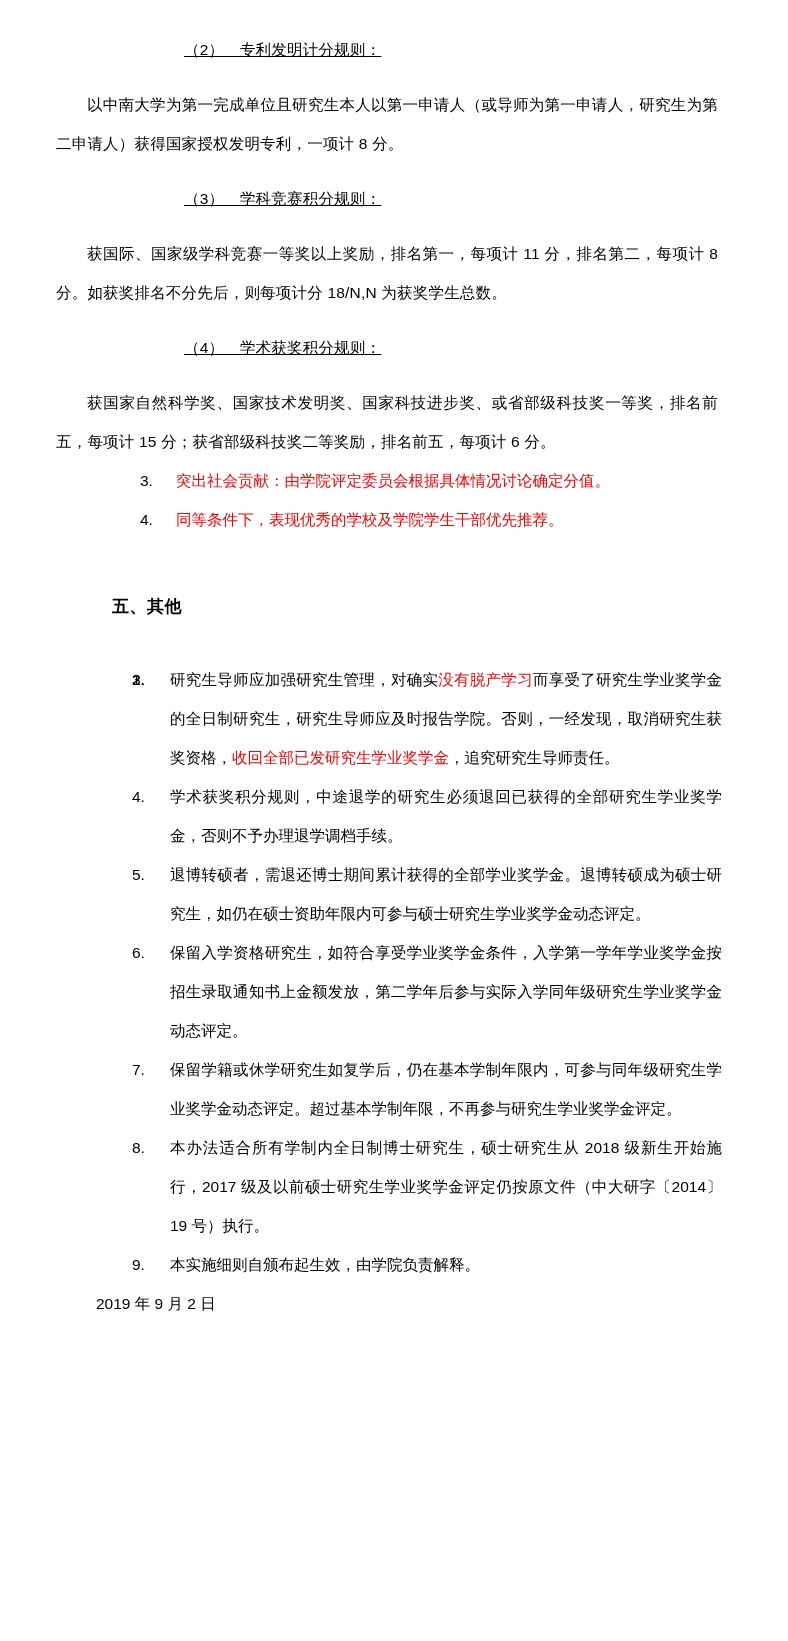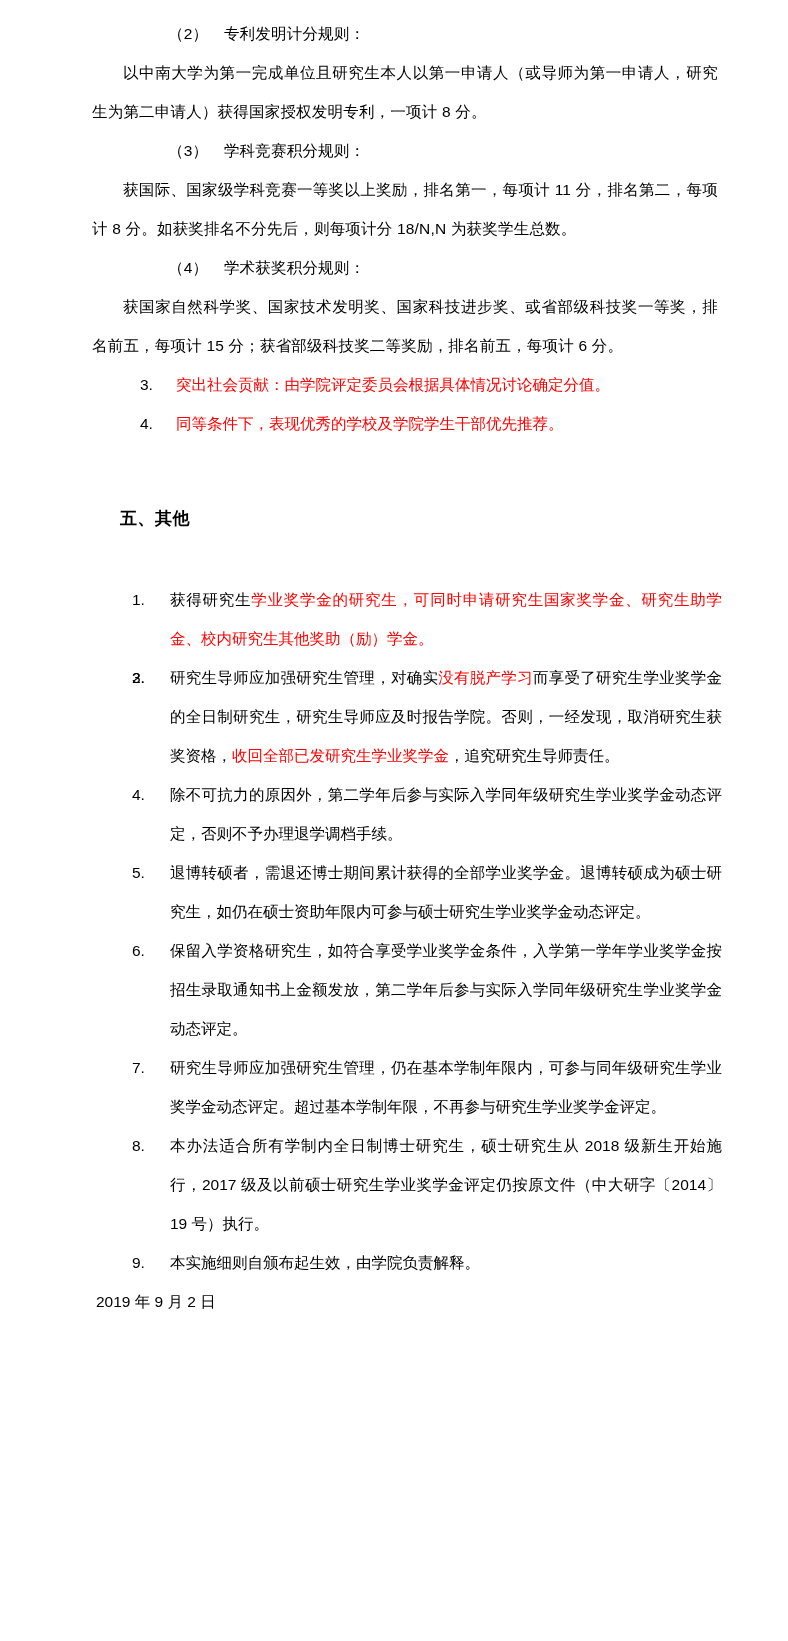--- a/index.html
+++ b/index.html
@@ -30,28 +30,29 @@
   .para {
     font-size: 15.5px;
     line-height: 39px;
     color: #000000;
     text-align: justify;
     text-justify: inter-ideograph;
     letter-spacing: 0.2px;
   }
   
   .sub-head {
-    margin: 0;
+    margin: 16px;
     padding-left: 168px;
     padding-right: 72px;
+    text-decoration: underline;
   }
   
   .block {
     margin: 0;
-    padding-left: 92px;
+    padding-left: 56px;
     padding-right: 70px;
     text-indent: 2em;
   }
   
   .numlist {
     margin: 0;
     padding: 0;
     list-style: none;
   }
   .numlist > li {
@@ -80,21 +81,21 @@
     padding-right: 66px;
   }
   .numlist.main > li > .marker {
     left: 132px;
   }
   .red {
     color: #ff0000;
     margin-top: 20px;
   }
   .section-heading {
-    margin: 12px;
+    margin: 4px;
     padding-left: 108px;
     font-size: 17px;
     font-weight: bold;
     line-height: 39px;
     color: #000000;
     letter-spacing: 0.5px;
   }
   .spacer-sm { height: 14px; }
   .spacer-md { height: 30px; }
   .spacer-lg { height: 44px; }
@@ -138,50 +139,49 @@
     <div class="spacer-lg"></div>
 
     <h2 class="section-heading">五、其他</h2>
 
     <div class="spacer-md"></div>
 
     <ul class="numlist main">
 
       <li>
         <span class="marker num">1.</span>
-        <span><span>获得研究生</span><span class="red">学业奖学金的研究生，可同时申请研究生国家奖学金、研究生助学金、校内研究生其他奖助（励）学金。</span></span>
       </li>
 
       <li>
         <span class="marker num">2.</span>
       </li>
 
       <li>
         <span class="marker num">3.</span>
         <span><span>研究生导师应加强研究生管理，对确实</span><span class="red">没有脱产学习</span><span>而享受了研究生学业奖学金的全日制研究生，研究生导师应及时报告学院。否则，一经发现，取消研究生获奖资格，</span><span class="red">收回全部已发研究生学业奖学金</span><span>，追究研究生导师责任。</span></span>
       </li>
 
       <li>
         <span class="marker num">4.</span>
-        <span>除不可抗力的原因外，第二学年后参与实际入学同年级研究生学业奖学金动态评定，否则不予办理退学调档手续。</span>
+        <span>学术获奖积分规则，中途退学的研究生必须退回已获得的全部研究生学业奖学金，否则不予办理退学调档手续。</span>
       </li>
 
       <li>
         <span class="marker num">5.</span>
         <span>退博转硕者，需退还博士期间累计获得的全部学业奖学金。退博转硕成为硕士研究生，如仍在硕士资助年限内可参与硕士研究生学业奖学金动态评定。</span>
       </li>
 
       <li>
         <span class="marker num">6.</span>
         <span>保留入学资格研究生，如符合享受学业奖学金条件，入学第一学年学业奖学金按招生录取通知书上金额发放，第二学年后参与实际入学同年级研究生学业奖学金动态评定。</span>
       </li>
 
       <li>
         <span class="marker num">7.</span>
-        <span>研究生导师应加强研究生管理，仍在基本学制年限内，可参与同年级研究生学业奖学金动态评定。超过基本学制年限，不再参与研究生学业奖学金评定。</span>
+        <span>保留学籍或休学研究生如复学后，仍在基本学制年限内，可参与同年级研究生学业奖学金动态评定。超过基本学制年限，不再参与研究生学业奖学金评定。</span>
       </li>
 
       <li>
         <span class="marker num">8.</span>
         <span>本办法适合所有学制内全日制博士研究生，硕士研究生从 2018 级新生开始施行，2017 级及以前硕士研究生学业奖学金评定仍按原文件（中大研字〔2014〕19 号）执行。</span>
       </li>
 
       <li>
         <span class="marker num">9.</span>
         <span>本实施细则自颁布起生效，由学院负责解释。</span>

